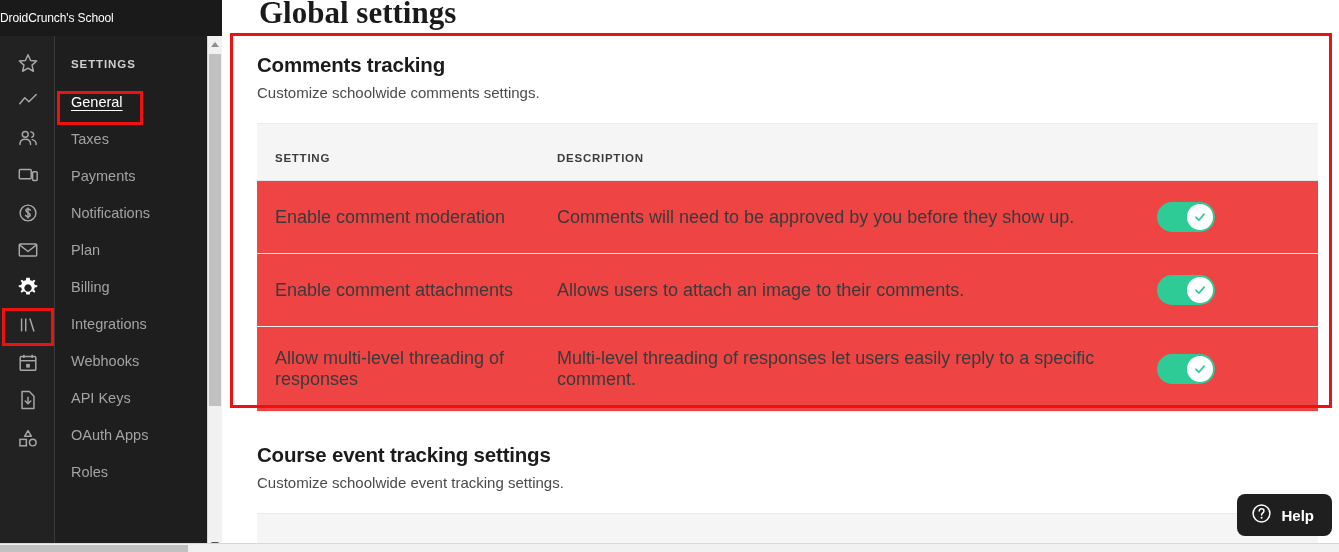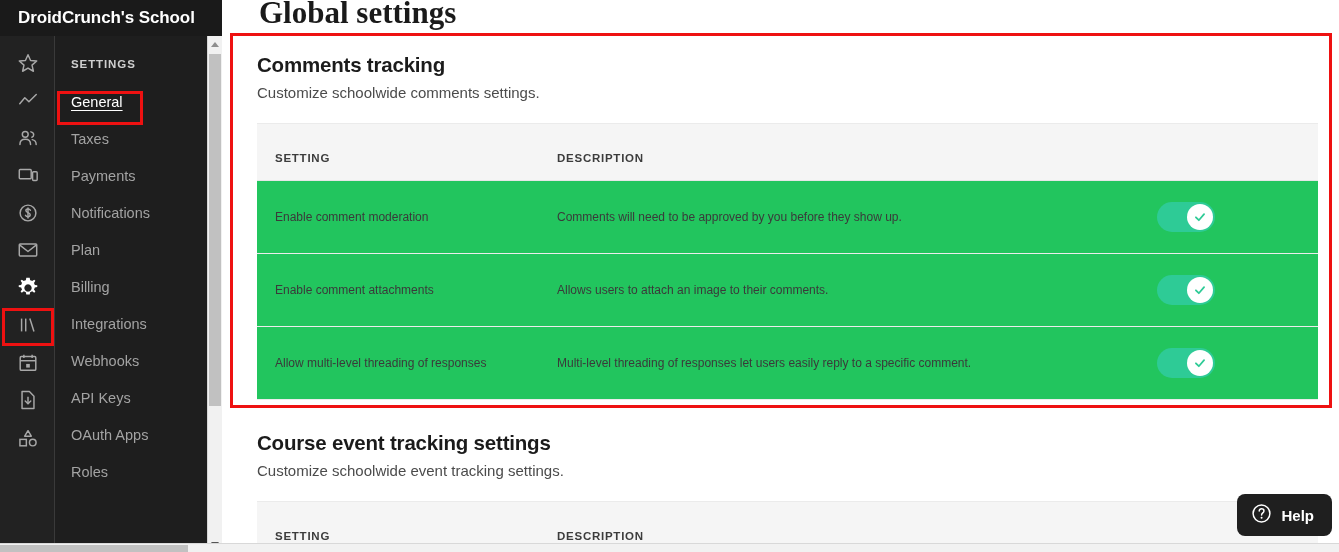--- a/index.html
+++ b/index.html
@@ -19,24 +19,23 @@
     background: #1e1e1e;
   }
   #brand-bar {
     position: absolute; left: 0; top: 0;
     width: 222px; height: 36px;
     background: #1a1a1a;
     display: flex; align-items: center;
   }
   #brand-title {
     color: #ffffff;
-    font-size: 17px;
-    font-weight: bold;
+    font-size: 12px;
+    font-weight: normal;
     letter-spacing: -0.1px;
-    padding-left: 18px;
   }
 
   
   #icon-rail {
     position: absolute; left: 0; top: 36px;
     width: 55px; height: 516px;
     background: #222222;
     border-right: 1px solid #3a3a3a;
     padding-top: 8px;
   }
@@ -164,26 +163,26 @@
     color: #3c3c3c;
     padding: 28px 0 16px 18px;
     border-bottom: 1px solid #e6e6e6;
     border-top: 1px solid #ebebeb;
   }
   th.col-setting { width: 282px; }
   th.col-desc { width: 600px; }
   th.col-toggle { width: 179px; }
 
   table.settings-table td {
-    font-size: 12px;
+    font-size: 18px;
     color: #3a3a3a;
     padding: 21px 0 21px 18px;
     border-bottom: 1px solid #ececec;
     vertical-align: middle;
-    background: #22c55e;
+    background: #ef4444;
     line-height: 21px;
   }
   td.cell-setting { padding-right: 16px; }
   td.cell-toggle { padding-left: 0; text-align: left; }
 
   
   .toggle {
     display: inline-block;
     position: relative;
     width: 58px; height: 30px;

